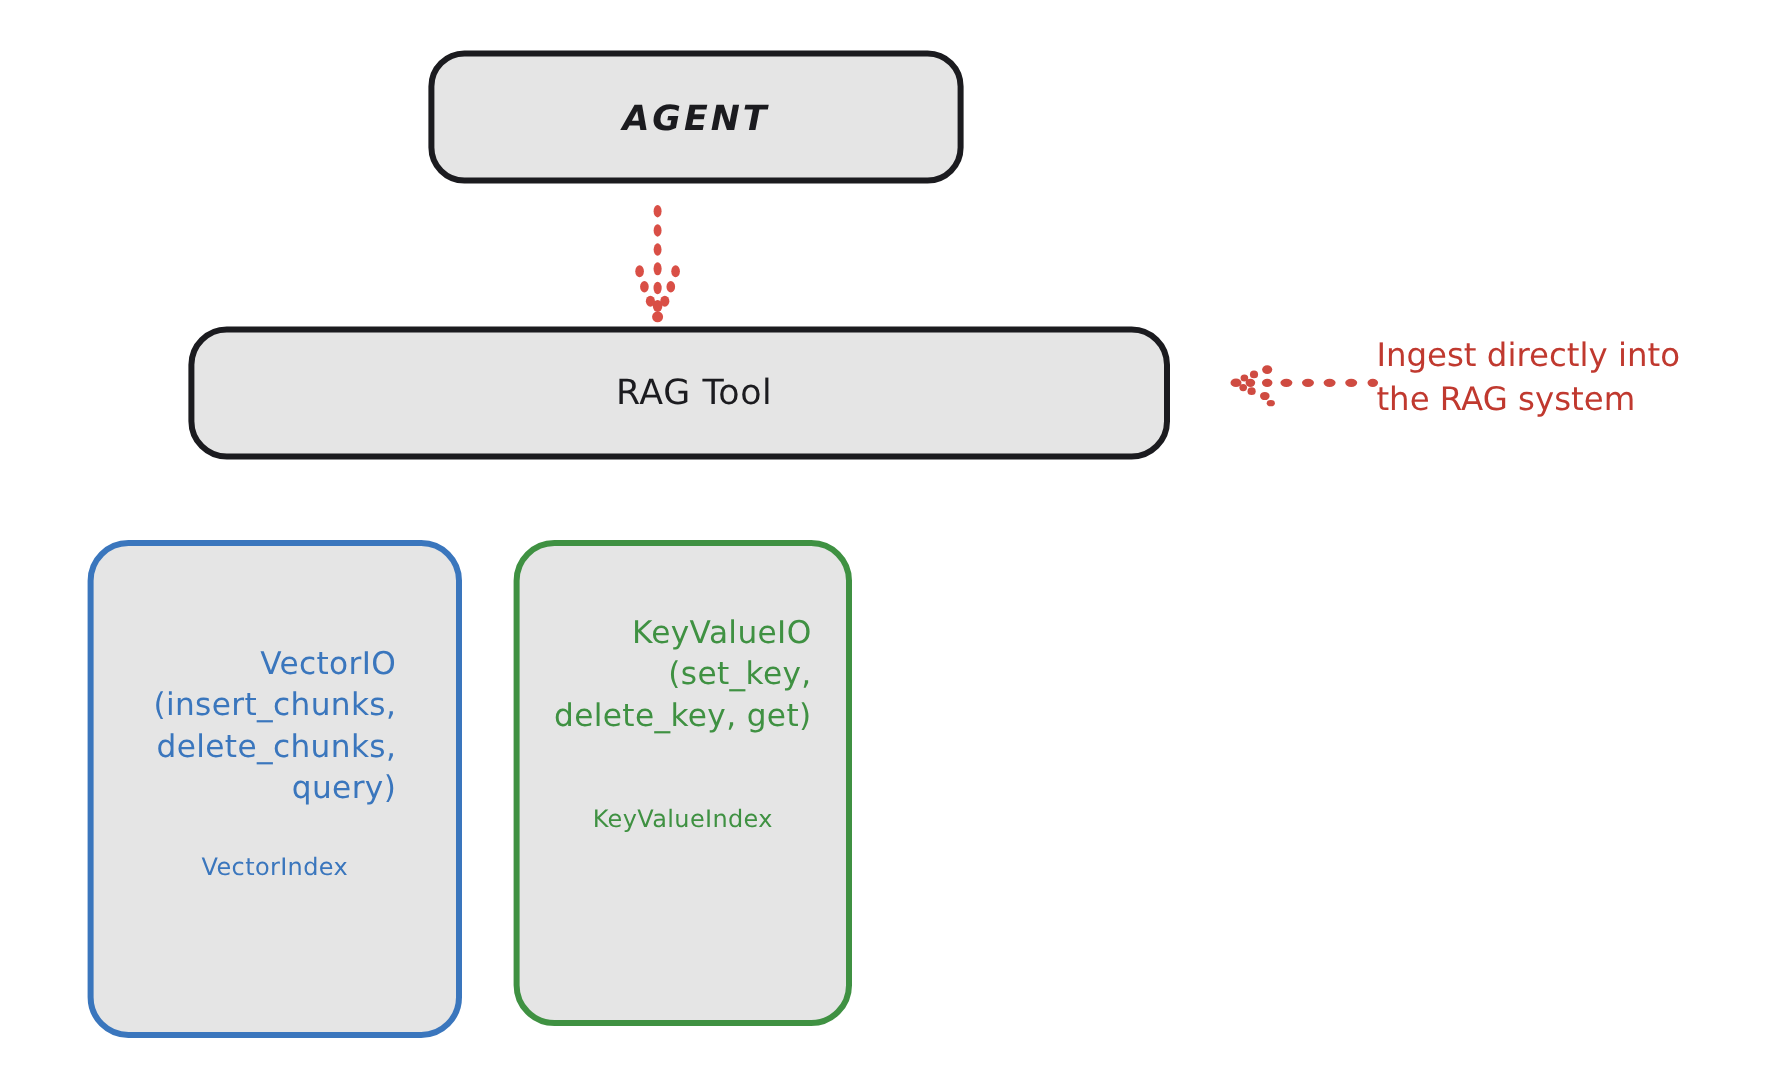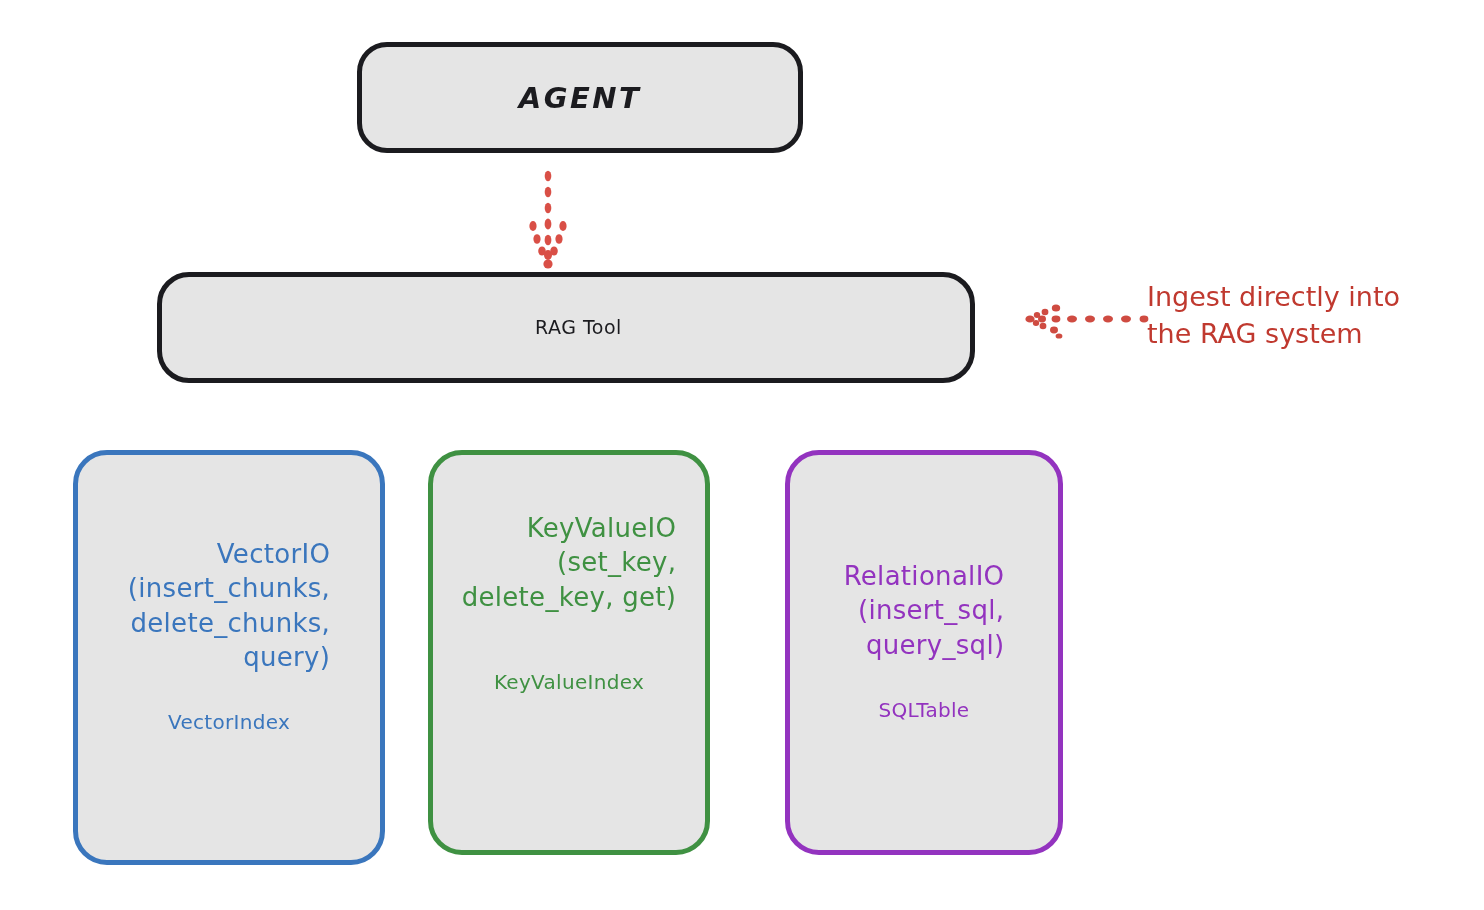--- a/index.html
+++ b/index.html
@@ -53,21 +53,21 @@
   
   #rag-tool-node {
     left: 157px;
     top: 272px;
     width: 818px;
     height: 111px;
     border: 5px solid #1b1b1f;
     border-radius: 32px;
   }
   #rag-tool-node .node-label {
-    font-size: 19px;
+    font-size: 29px;
     color: #1b1b1f;
     letter-spacing: 0.5px;
     margin-left: 25px;
   }
 
   
   .leaf {
     border-width: 5px;
     border-style: solid;
     border-radius: 34px;
@@ -212,20 +212,14 @@
     <div class="label-secondary">VectorIndex</div>
   </div>
 
   <div class="node leaf" id="keyvalueio-node">
     <div class="node-label">KeyValueIO
 (set_key,
 delete_key, get)</div>
     <div class="label-secondary">KeyValueIndex</div>
   </div>
 
-  <div class="node leaf" id="relationalio-node">
-    <div class="node-label">RelationalIO
-(insert_sql,
-query_sql)</div>
-    <div class="label-secondary">SQLTable</div>
-  </div>
 
 </div>
 
 </body></html>

